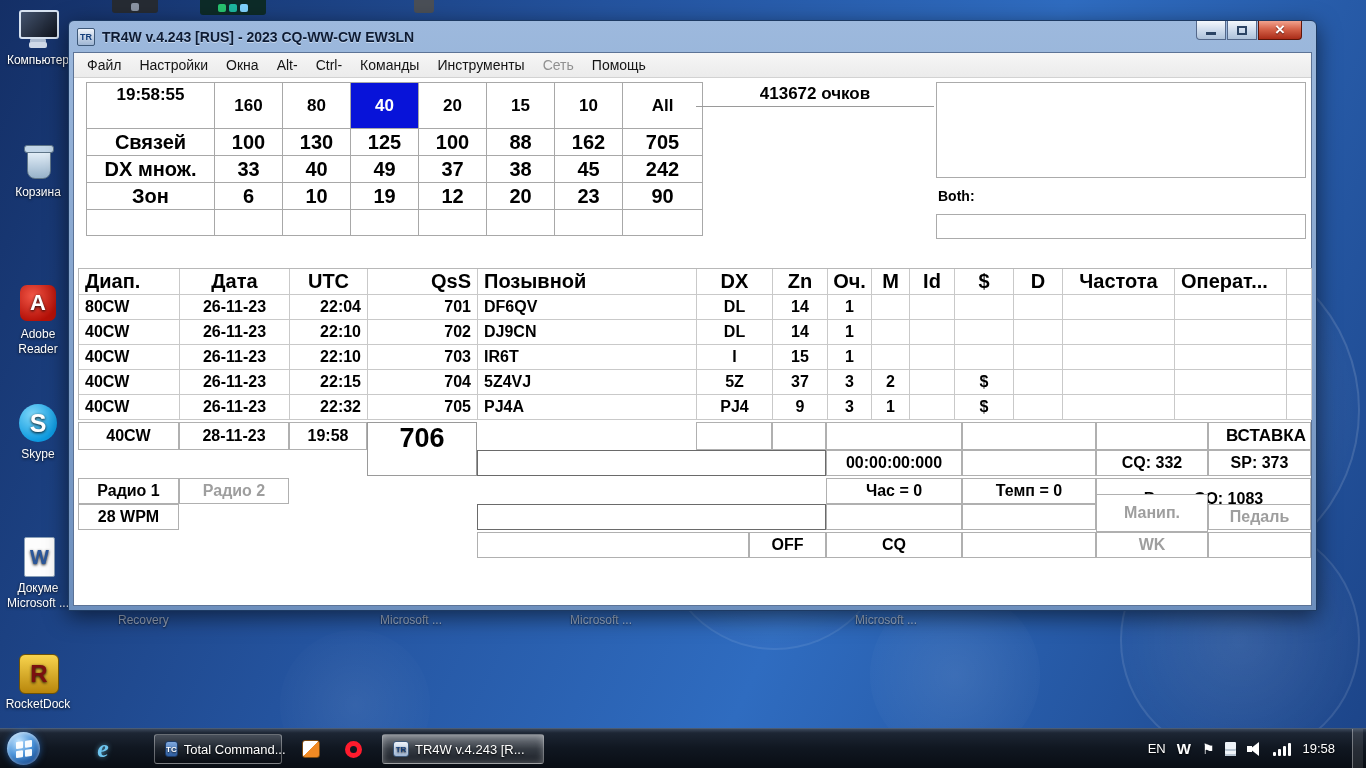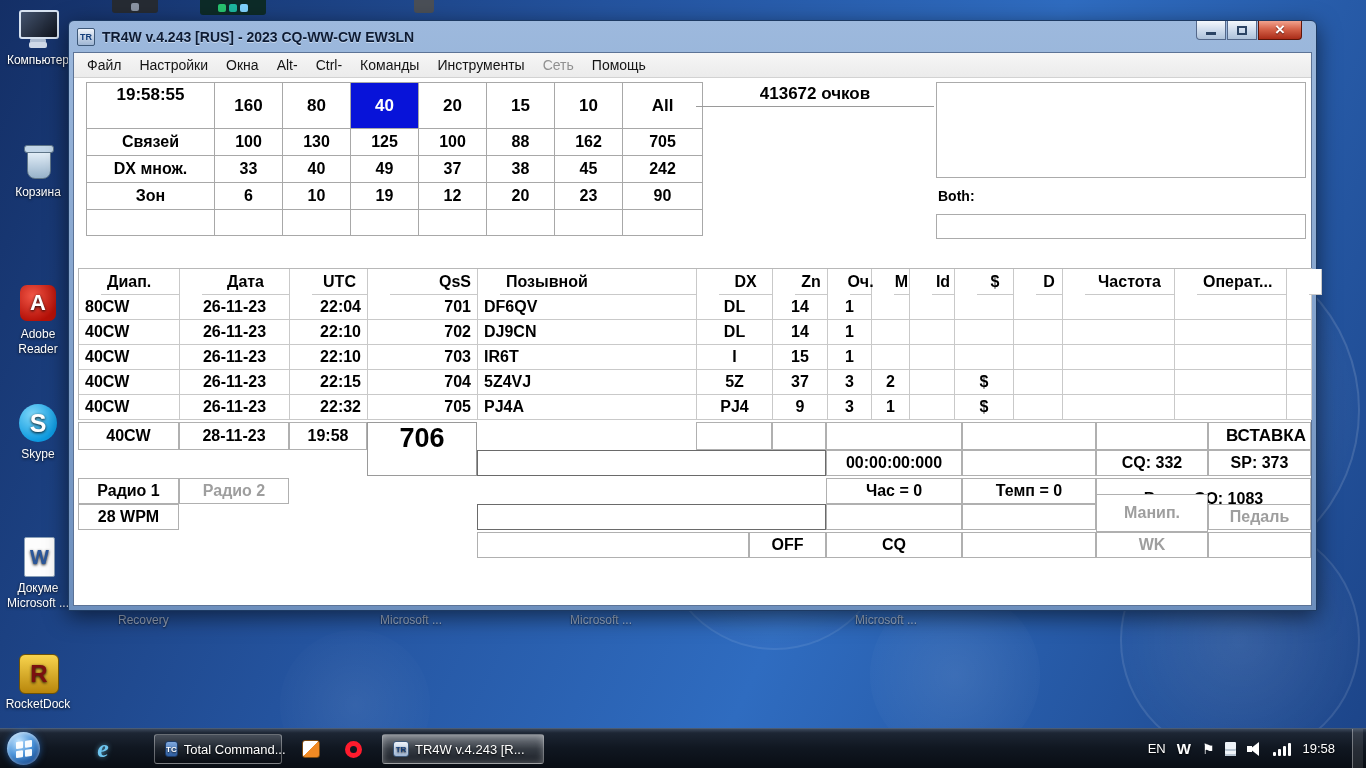--- a/index.html
+++ b/index.html
@@ -61,38 +61,38 @@
     display:flex; align-items:center; padding-left:4px; font-weight:normal; flex:0 0 25px; }
   .menu-item { padding:3px 9px; font-size:14px; color:#141414; cursor:default; }
   .menu-item.disabled { color:#909090; }
   .content { position:relative; flex:1; background:#fff; font-weight:bold; color:#000; }
 
   
   .stats-grid { position:absolute; left:4px; top:4px; display:grid;
     grid-template-columns:128px repeat(6,68px) 80px; grid-template-rows:46px 27px 27px 27px 26px;
     border-top:1px solid #a8a8a8; border-left:1px solid #a8a8a8; background:#fff;margin-left:8px; }
   .cell { border-right:1px solid #a8a8a8; border-bottom:1px solid #a8a8a8; background:#fff;
-    display:flex; align-items:center; justify-content:center; font-size:16px; font-weight:bold; }
+    display:flex; align-items:center; justify-content:center; font-size:20px; font-weight:bold; }
   .clock-cell { align-items:flex-start; padding-top:2px; font-size:17px; }
   .band-cell { font-size:17px; cursor:pointer; }
 
   .score { position:absolute; left:622px; top:4px; width:238px; height:25px; border-bottom:1px solid #9a9a9a;
     display:flex; align-items:center; justify-content:center; font-size:17px; }
   .right-panel { position:absolute; left:862px; top:4px; width:370px; height:96px; border:1px solid #ababab; background:#fff; }
   .both-label { position:absolute; left:864px; top:110px; font-size:14px; }
   .right-box2 { position:absolute; left:862px; top:136px; width:370px; height:25px; border:1px solid #ababab; background:#fff; }
 
   
   .log-grid { position:absolute; left:4px; top:190px; display:grid;
     grid-template-columns:101px 110px 78px 110px 219px 76px 55px 44px 38px 45px 59px 49px 112px 112px 25px;
     grid-template-rows:26px repeat(5,25px);
     border-top:1px solid #b8b8b8; border-left:1px solid #b8b8b8; background:#fff; }
   .lcell { border-right:1px solid #c9c9c9; border-bottom:1px solid #c9c9c9; background:#fff;
     display:flex; align-items:center; justify-content:center; font-size:16px; font-weight:bold; padding:0 6px; }
-  .lhead { font-size:16px;margin-left:22px; }
+  .lhead { font-size:20px; }
   .al { justify-content:flex-start; } .ar { justify-content:flex-end; } .ac { justify-content:center; }
 
   
   .entry-area { position:absolute; left:4px; top:344px; width:1233px; height:140px; }
   .ecell { position:absolute; background:#fff; border:1px solid #b0b0b0; font-size:16px; font-weight:bold;
     display:flex; align-items:center; justify-content:center; }
   .ecell.ar { justify-content:flex-end; padding-right:4px; }
   .ecell.gray { color:#9e9e9e; }
   .ecell.serial { font-size:27px; align-items:flex-start; line-height:1.15; border-color:#9a9a9a; z-index:2; }
   .einput { position:absolute; background:#fff; border:1px solid #6a6a6a; cursor:text; }

